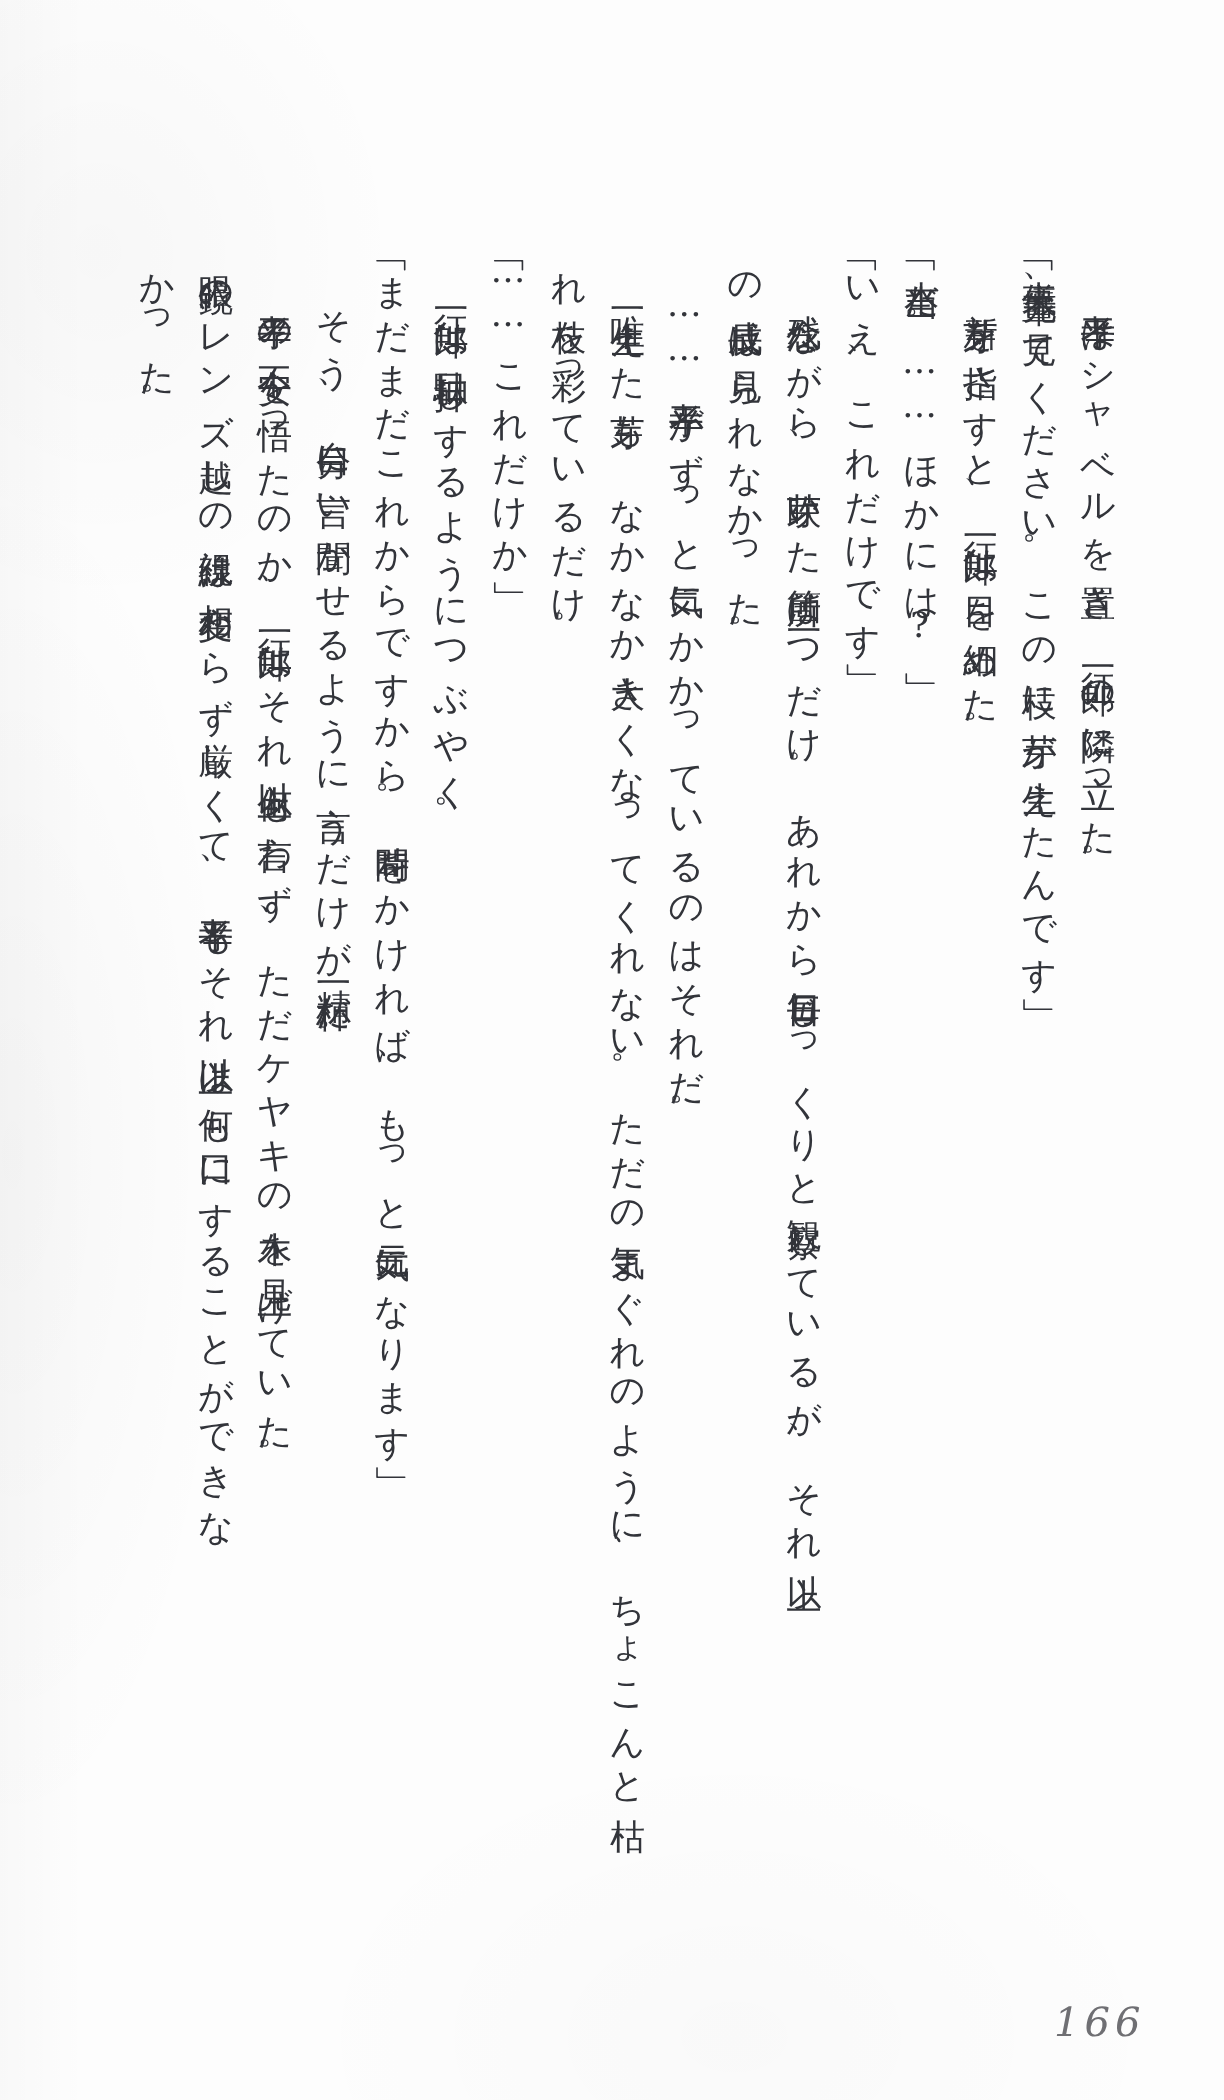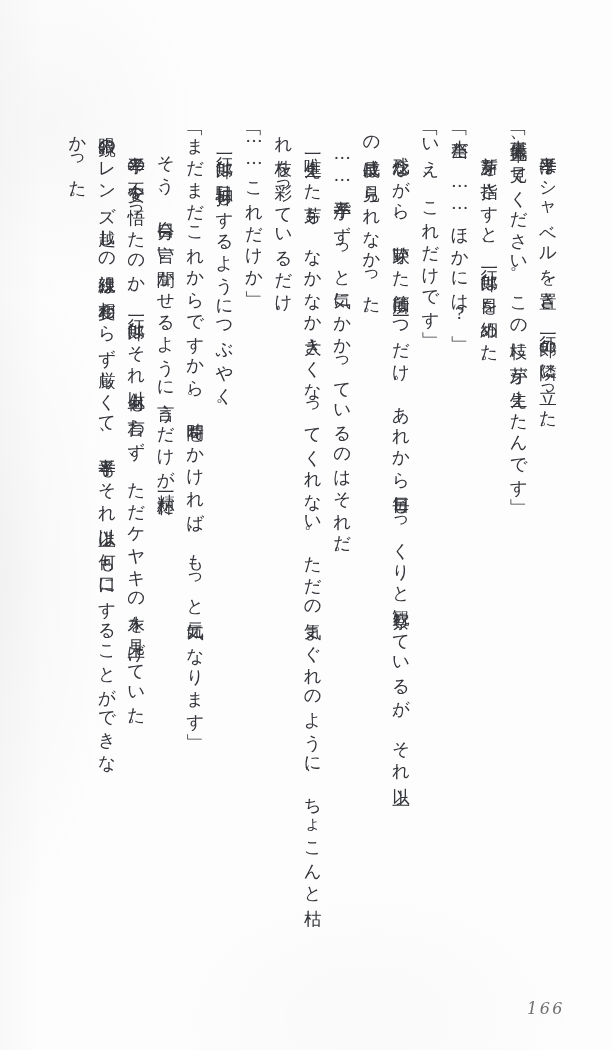--- a/index.html
+++ b/index.html
@@ -42,21 +42,21 @@
     padding-top: 19px;
     height: 823px;
   }
   .page-number {
     position: absolute;
     top: 999px;
     left: 527px;
     writing-mode: horizontal-tb;
     font-family: "DejaVu Serif", "Liberation Serif", serif;
     font-style: italic;
-    font-size: 16px;
+    font-size: 20px;
     letter-spacing: 2.5px;
     color: #6f6f73;
   }
 </style>
 </head>
 <body>
 
 <div class="page">
   <div class="textblock">
     <div class="col indent">孝平はシャベルを置き、征一郎の隣に立った。</div>

